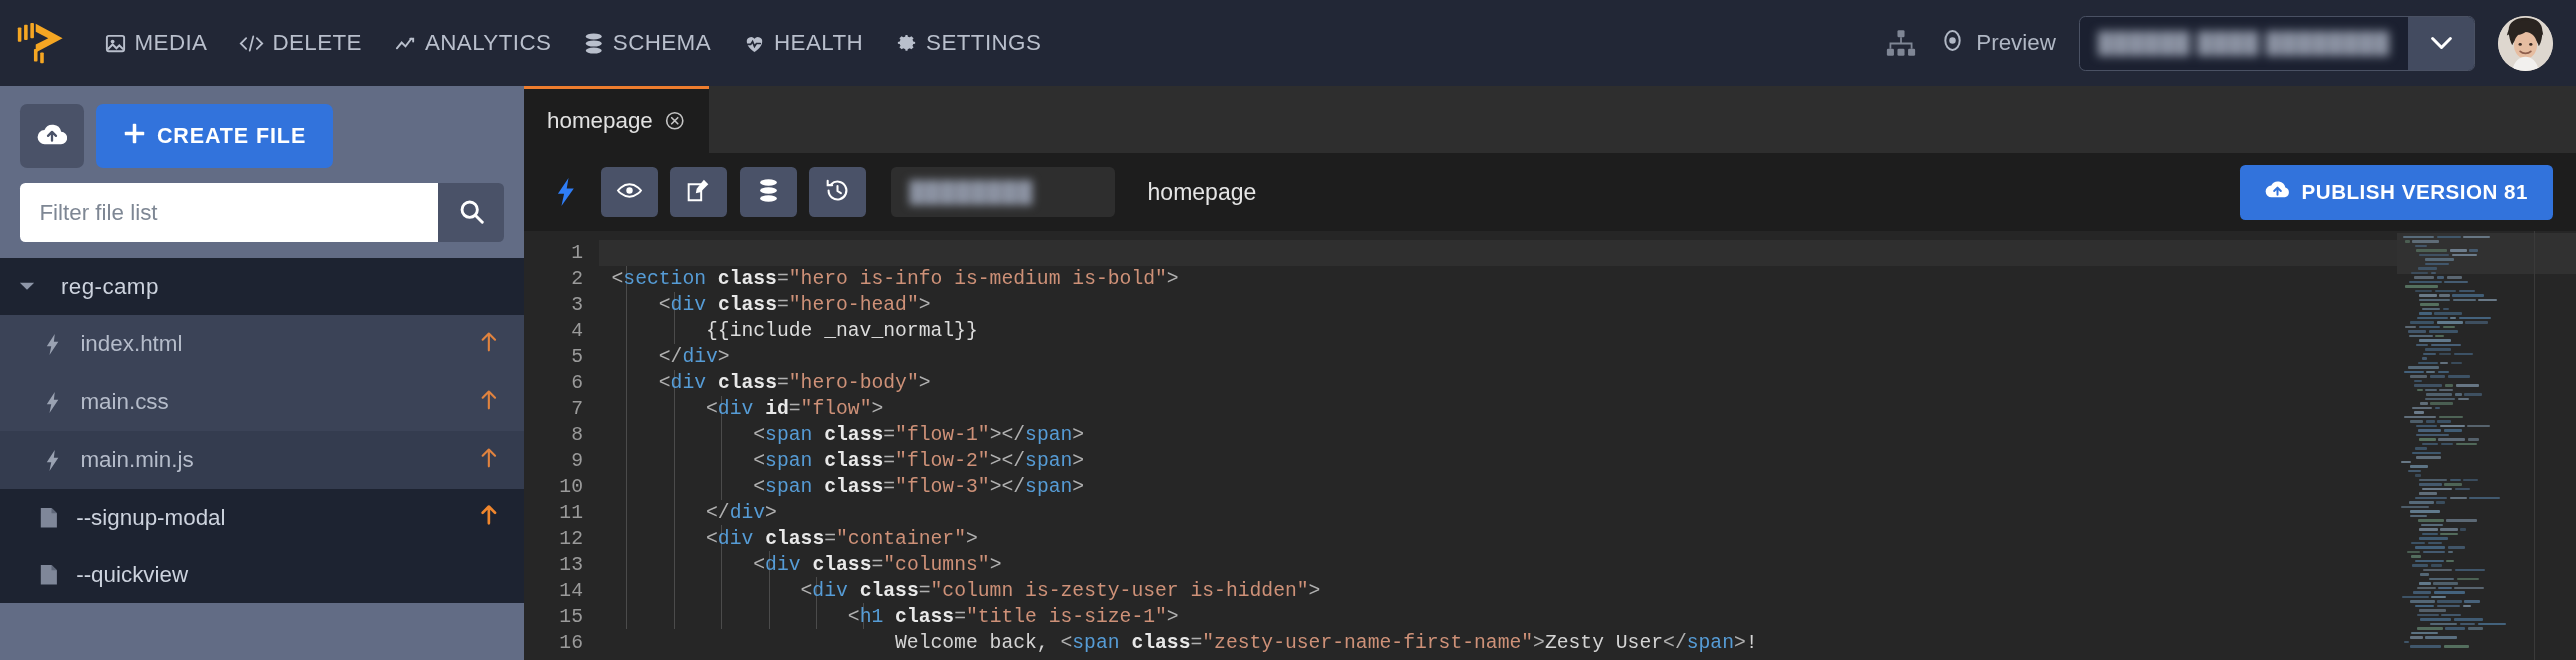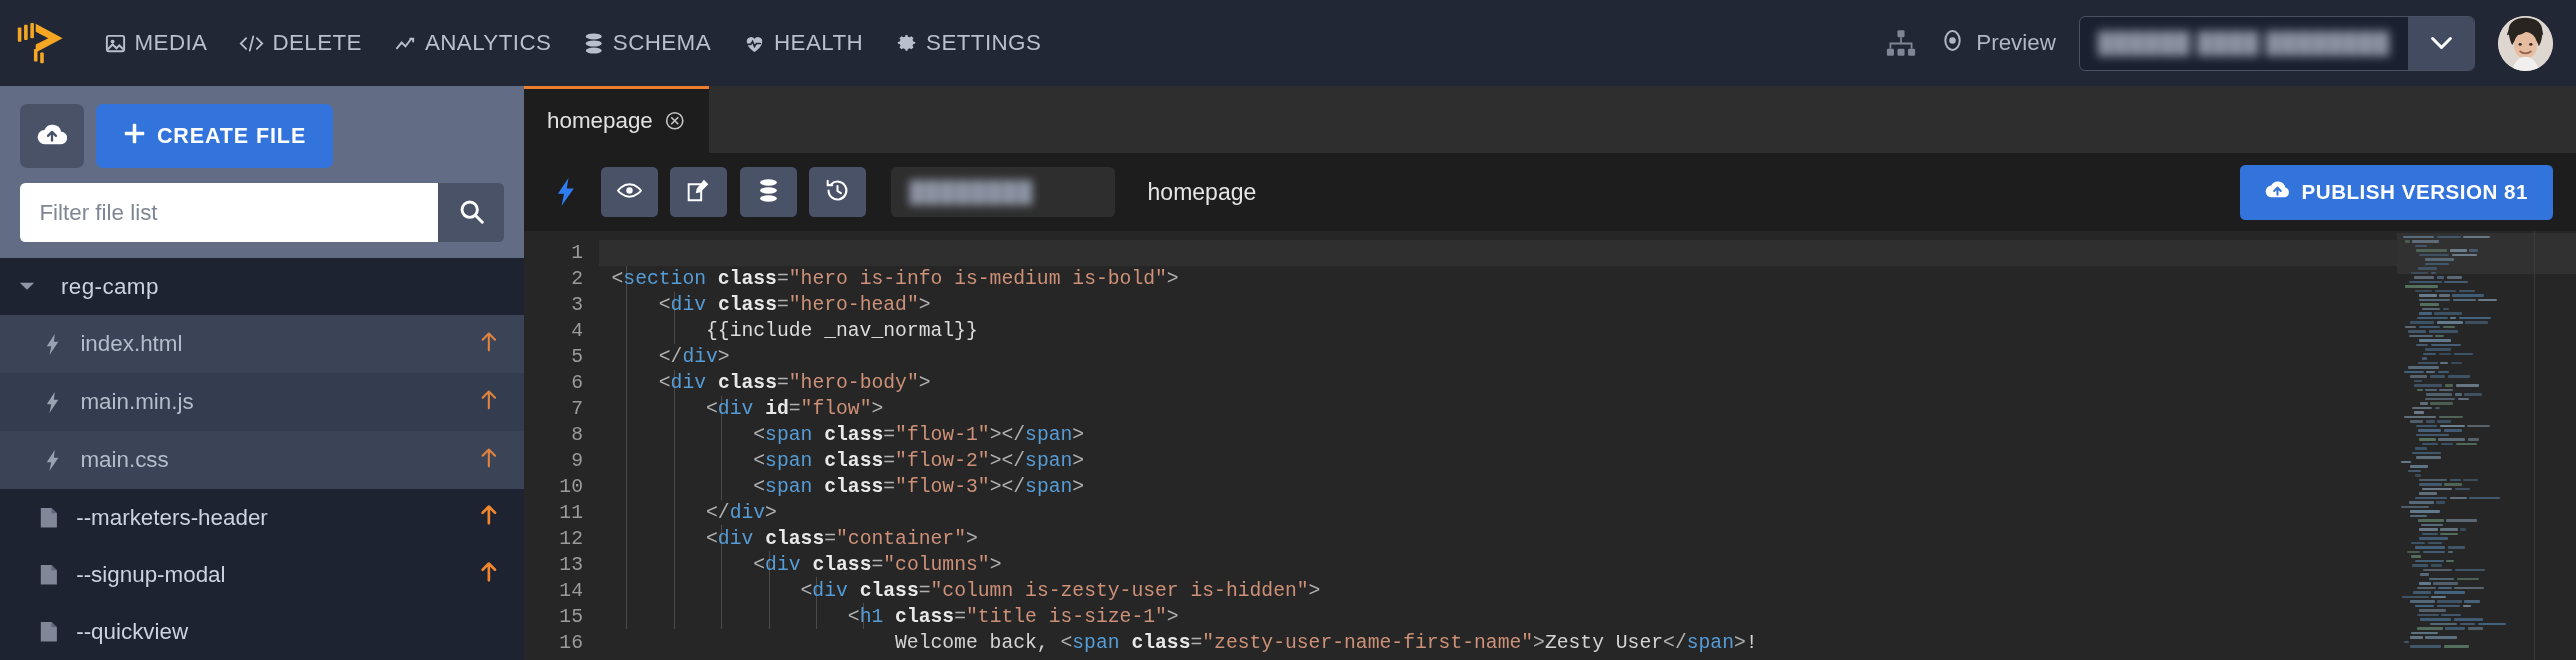--- a/index.html
+++ b/index.html
@@ -479,64 +479,50 @@
               </svg>
           </span>
           <span class="fname">index.html</span>
           <span class="up">
             <svg width="19.7" height="23" viewBox="0 0 22 26" fill="none" stroke="#e0833f" stroke-width="2.4" stroke-linecap="round" stroke-linejoin="round">
               <path d="M11 23V4M4 11l7-7 7 7"></path>
             </svg>
           </span>
         </div>
 
+        <div class="tree-file">
+          <span class="ficon">
+            <svg width="16" height="23" viewBox="0 0 18 26" fill="#9aa2b2">
+                <path d="M11 1L2 15h5l-2 10 10-15h-5z"></path>
+              </svg>
+          </span>
+          <span class="fname">main.css</span>
+          <span class="up">
+            <svg width="19.7" height="23" viewBox="0 0 22 26" fill="none" stroke="#e0833f" stroke-width="2.4" stroke-linecap="round" stroke-linejoin="round">
+              <path d="M11 23V4M4 11l7-7 7 7"></path>
+            </svg>
+          </span>
+        </div>
+
         <div class="tree-file alt">
           <span class="ficon">
             <svg width="16" height="23" viewBox="0 0 18 26" fill="#9aa2b2">
                 <path d="M11 1L2 15h5l-2 10 10-15h-5z"></path>
               </svg>
           </span>
           <span class="fname">main.min.js</span>
           <span class="up">
             <svg width="19.7" height="23" viewBox="0 0 22 26" fill="none" stroke="#e0833f" stroke-width="2.4" stroke-linecap="round" stroke-linejoin="round">
               <path d="M11 23V4M4 11l7-7 7 7"></path>
             </svg>
           </span>
         </div>
-
-        <div class="tree-file">
-          <span class="ficon">
-            <svg width="16" height="23" viewBox="0 0 18 26" fill="#9aa2b2">
-                <path d="M11 1L2 15h5l-2 10 10-15h-5z"></path>
-              </svg>
-          </span>
-          <span class="fname">main.css</span>
-          <span class="up">
-            <svg width="19.7" height="23" viewBox="0 0 22 26" fill="none" stroke="#e0833f" stroke-width="2.4" stroke-linecap="round" stroke-linejoin="round">
-              <path d="M11 23V4M4 11l7-7 7 7"></path>
-            </svg>
-          </span>
-        </div>
       </div>
 
       <div class="tree-group2">
-        <div class="tree-file2">
-          <span class="ficon">
-            <svg width="19.7" height="21.5" viewBox="0 0 22 24" fill="#7f8799">
-                <path d="M2 1h12l6 6v16H2z"></path>
-                <path d="M14 1v6h6" fill="#5e6678"></path>
-              </svg>
-          </span>
-          <span class="fname">--marketers-header</span>
-          <span class="up">
-            <svg width="19.7" height="23" viewBox="0 0 22 26" fill="none" stroke="#f0862d" stroke-width="3" stroke-linecap="round" stroke-linejoin="round">
-              <path d="M11 23V4M4 11l7-7 7 7"></path>
-            </svg>
-          </span>
-        </div>
 
         <div class="tree-file2">
           <span class="ficon">
             <svg width="19.7" height="21.5" viewBox="0 0 22 24" fill="#7f8799">
                 <path d="M2 1h12l6 6v16H2z"></path>
                 <path d="M14 1v6h6" fill="#5e6678"></path>
               </svg>
           </span>
           <span class="fname">--signup-modal</span>
           <span class="up">

